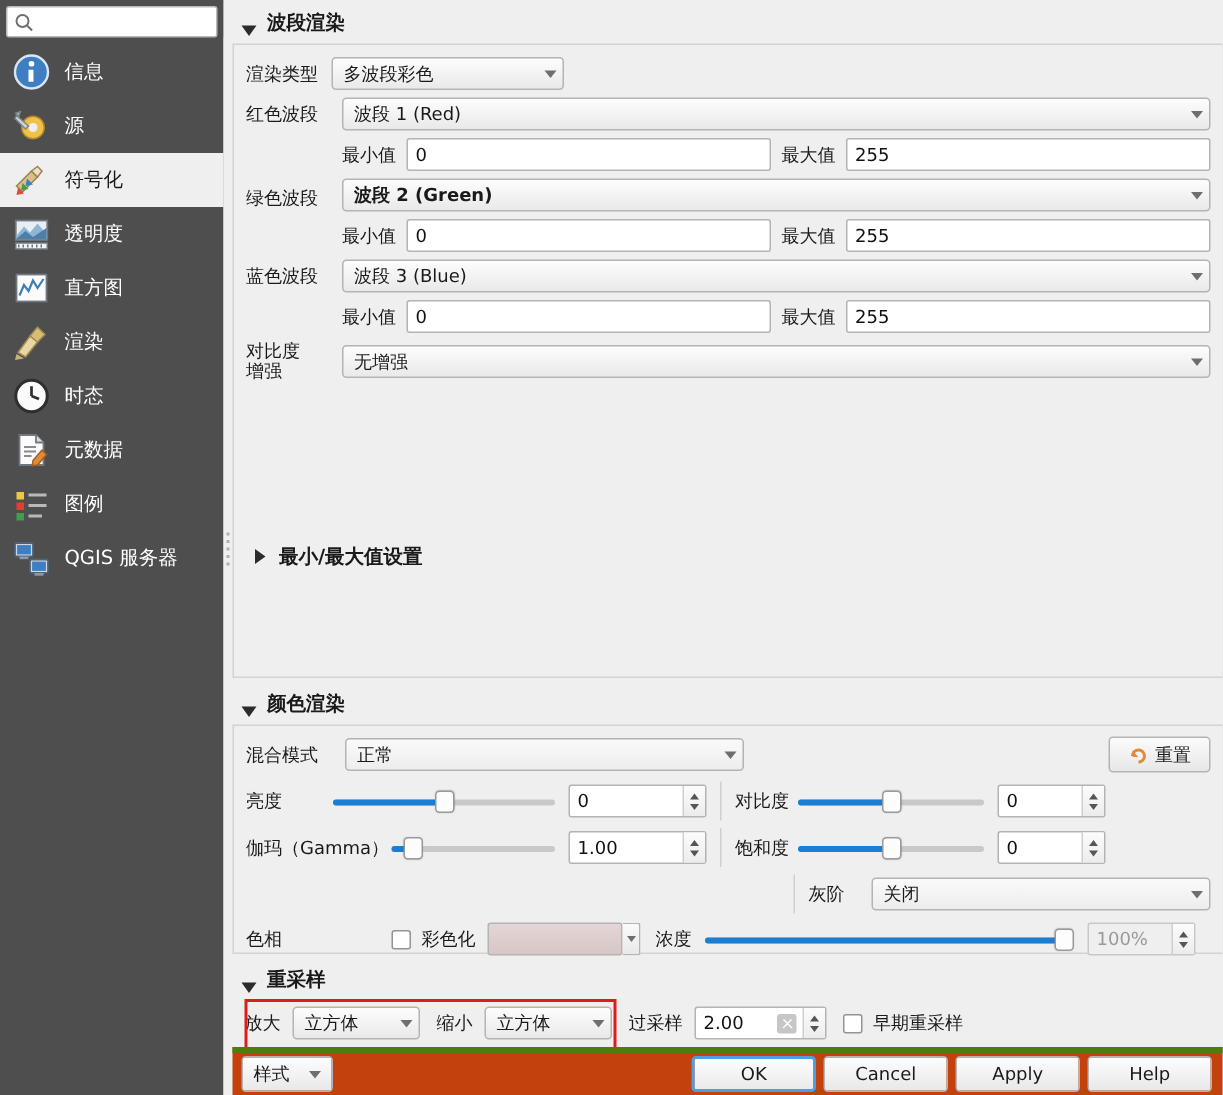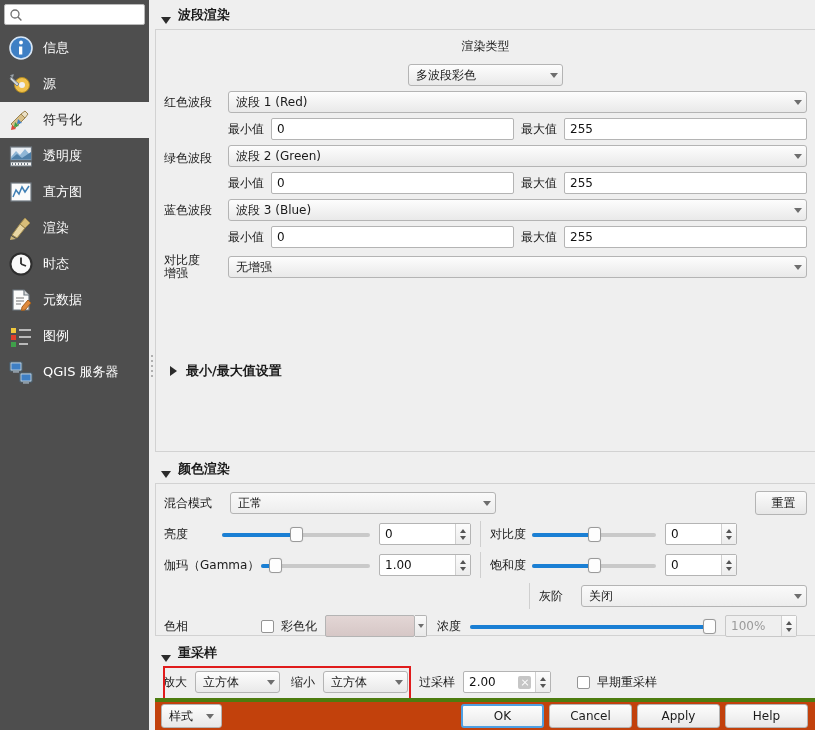--- a/index.html
+++ b/index.html
@@ -446,21 +446,21 @@
   <div id="main">
 
     <div class="group">
       <div class="group-title">
         <span class="tri-down"></span>
         <span>波段渲染</span>
       </div>
 
       <div class="panel" style="height:423px; padding:8px 8px 0 8px; position:relative;">
 
-        <div style="display:flex; align-items:center; gap:9px; margin-bottom:5px;flex-direction:column;">
+        <div style="display:flex; align-items:center; gap:9px; margin-bottom:5px;">
           <span class="lbl">渲染类型</span>
           <div class="combo" style="width:155px;">
             <span class="cval">多波段彩色</span>
             <span class="carrow"></span>
           </div>
         </div>
 
         <div style="display:flex; align-items:center; gap:8px; margin-bottom:5px;">
           <span class="lbl" style="width:56px;">红色波段</span>
           <div class="combo" style="flex:1 1 auto;">
@@ -474,21 +474,21 @@
             <span>0</span>
           </div>
           <span class="lbl">最大值</span>
           <div class="field" style="width:243px;">
             <span>255</span>
           </div>
         </div>
 
         <div style="display:flex; align-items:flex-end; gap:8px; margin-bottom:5px;">
           <span class="lbl" style="width:56px;">绿色波段</span>
-          <div class="combo" style="flex:1 1 auto;">
+          <div class="combo" style="flex:1 1 auto;font-weight:bold;">
             <span class="cval">波段 2 (Green)</span>
             <span class="carrow"></span>
           </div>
         </div>
         <div style="display:flex; align-items:center; gap:7px; margin:0 0 5px 64px;">
           <span class="lbl">最小值</span>
           <div class="field" style="width:243px;">
             <span>0</span>
           </div>
           <span class="lbl">最大值</span>
@@ -541,21 +541,21 @@
 
       <div class="panel" style="height:153px; padding:7px 8px 0 8px;">
 
         <div style="display:flex; align-items:center; gap:8px; margin-bottom:6px;">
           <span class="lbl" style="width:58px;">混合模式</span>
           <div class="combo flat" style="width:266px;">
             <span class="cval">正常</span>
             <span class="carrow"></span>
           </div>
           <div style="flex:1 1 auto;"></div>
-          <div class="btn reset" style="width:52px;">
+          <div class="btn reset" style="width:68px;">
             <svg width="13" height="13" viewBox="0 0 13 13">
               <path d="M3 7 a4 4 0 1 1 4 4" fill="none" stroke="#e08a3c" stroke-width="2"></path>
               <path d="M3 3.2 L3 7.6 L6.8 7.6 Z" fill="#e08a3c"></path>
             </svg>
             <span>重置</span>
           </div>
         </div>
 
         <div style="display:flex; align-items:center; margin-bottom:5px;">
           <span class="lbl" style="width:58px;">亮度</span>
@@ -676,21 +676,21 @@
         </div>
         <span class="lbl" style="margin-left:11px;">过采样</span>
         <div class="spin" style="width:88px; margin-left:8px;">
           <span class="sval">2.00</span>
           <span class="clear-x"></span>
           <span class="spin-btns">
               <i class="up"></i>
               <i class="dn"></i>
             </span>
         </div>
-        <div style="display:flex; align-items:center; gap:7px; margin-left:26px;">
+        <div style="display:flex; align-items:center; gap:7px; margin-left:11px;">
           <span class="chk"></span>
           <span class="lbl">早期重采样</span>
         </div>
       </div>
 
       <div id="red-box" style="left: 8px; top: 28px; width: 248px; height: 35px; border-color: rgb(224, 27, 27);"></div>
     </div>
 
     <div id="bottom-bar">
       <div class="style-btn">

